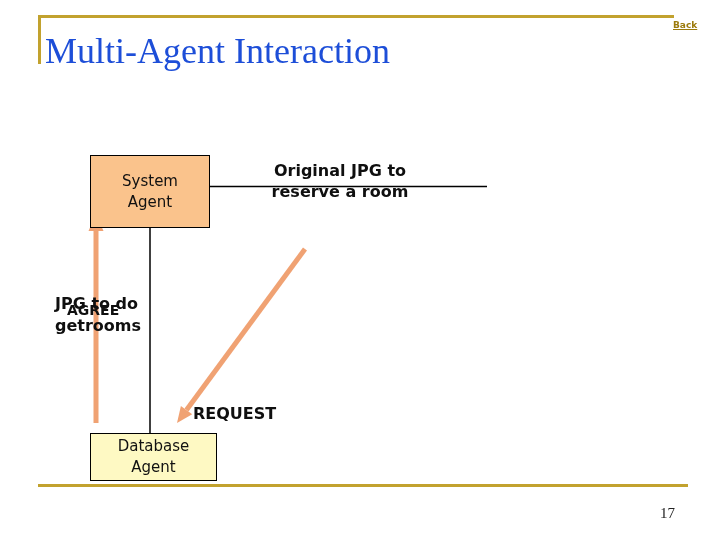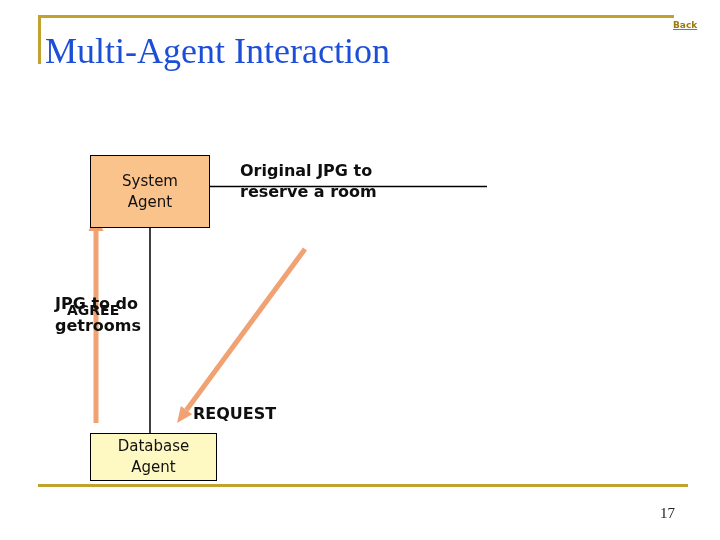--- a/index.html
+++ b/index.html
@@ -31,21 +31,21 @@
   .box-system{left:90px;top:155px;width:120px;height:73px;}
   .box-user{left:487px;top:156px;width:120px;height:54px;}
   .box-database{left:90px;top:433px;width:127px;height:48px;}
   
   .connectors{position:absolute;left:0;top:0;width:720px;height:540px;pointer-events:none;}
   .blackline{stroke:#000;stroke-width:1.5;}
   
   .lbl{
     position:absolute;font-weight:bold;color:#0f0f0f;white-space:pre-line;
   }
-  .lbl-original{left:240px;top:160px;width:200px;text-align:left;font-size:16px;line-height:21px;}
+  .lbl-original{left:240px;top:160px;width:200px;text-align:center;font-size:16px;line-height:21px;}
   .lbl-jpg{left:55px;top:293px;font-size:16px;line-height:22px;}
   .lbl-agree{left:67px;top:302px;font-size:14px;}
   .lbl-request{left:193px;top:404px;font-size:16px;text-align:right;}
   
   .pagenum{
     position:absolute;left:660px;top:505px;font-size:15px;color:#222;
     font-family:"Liberation Serif","DejaVu Serif",serif;
   }
 </style>
 </head>

